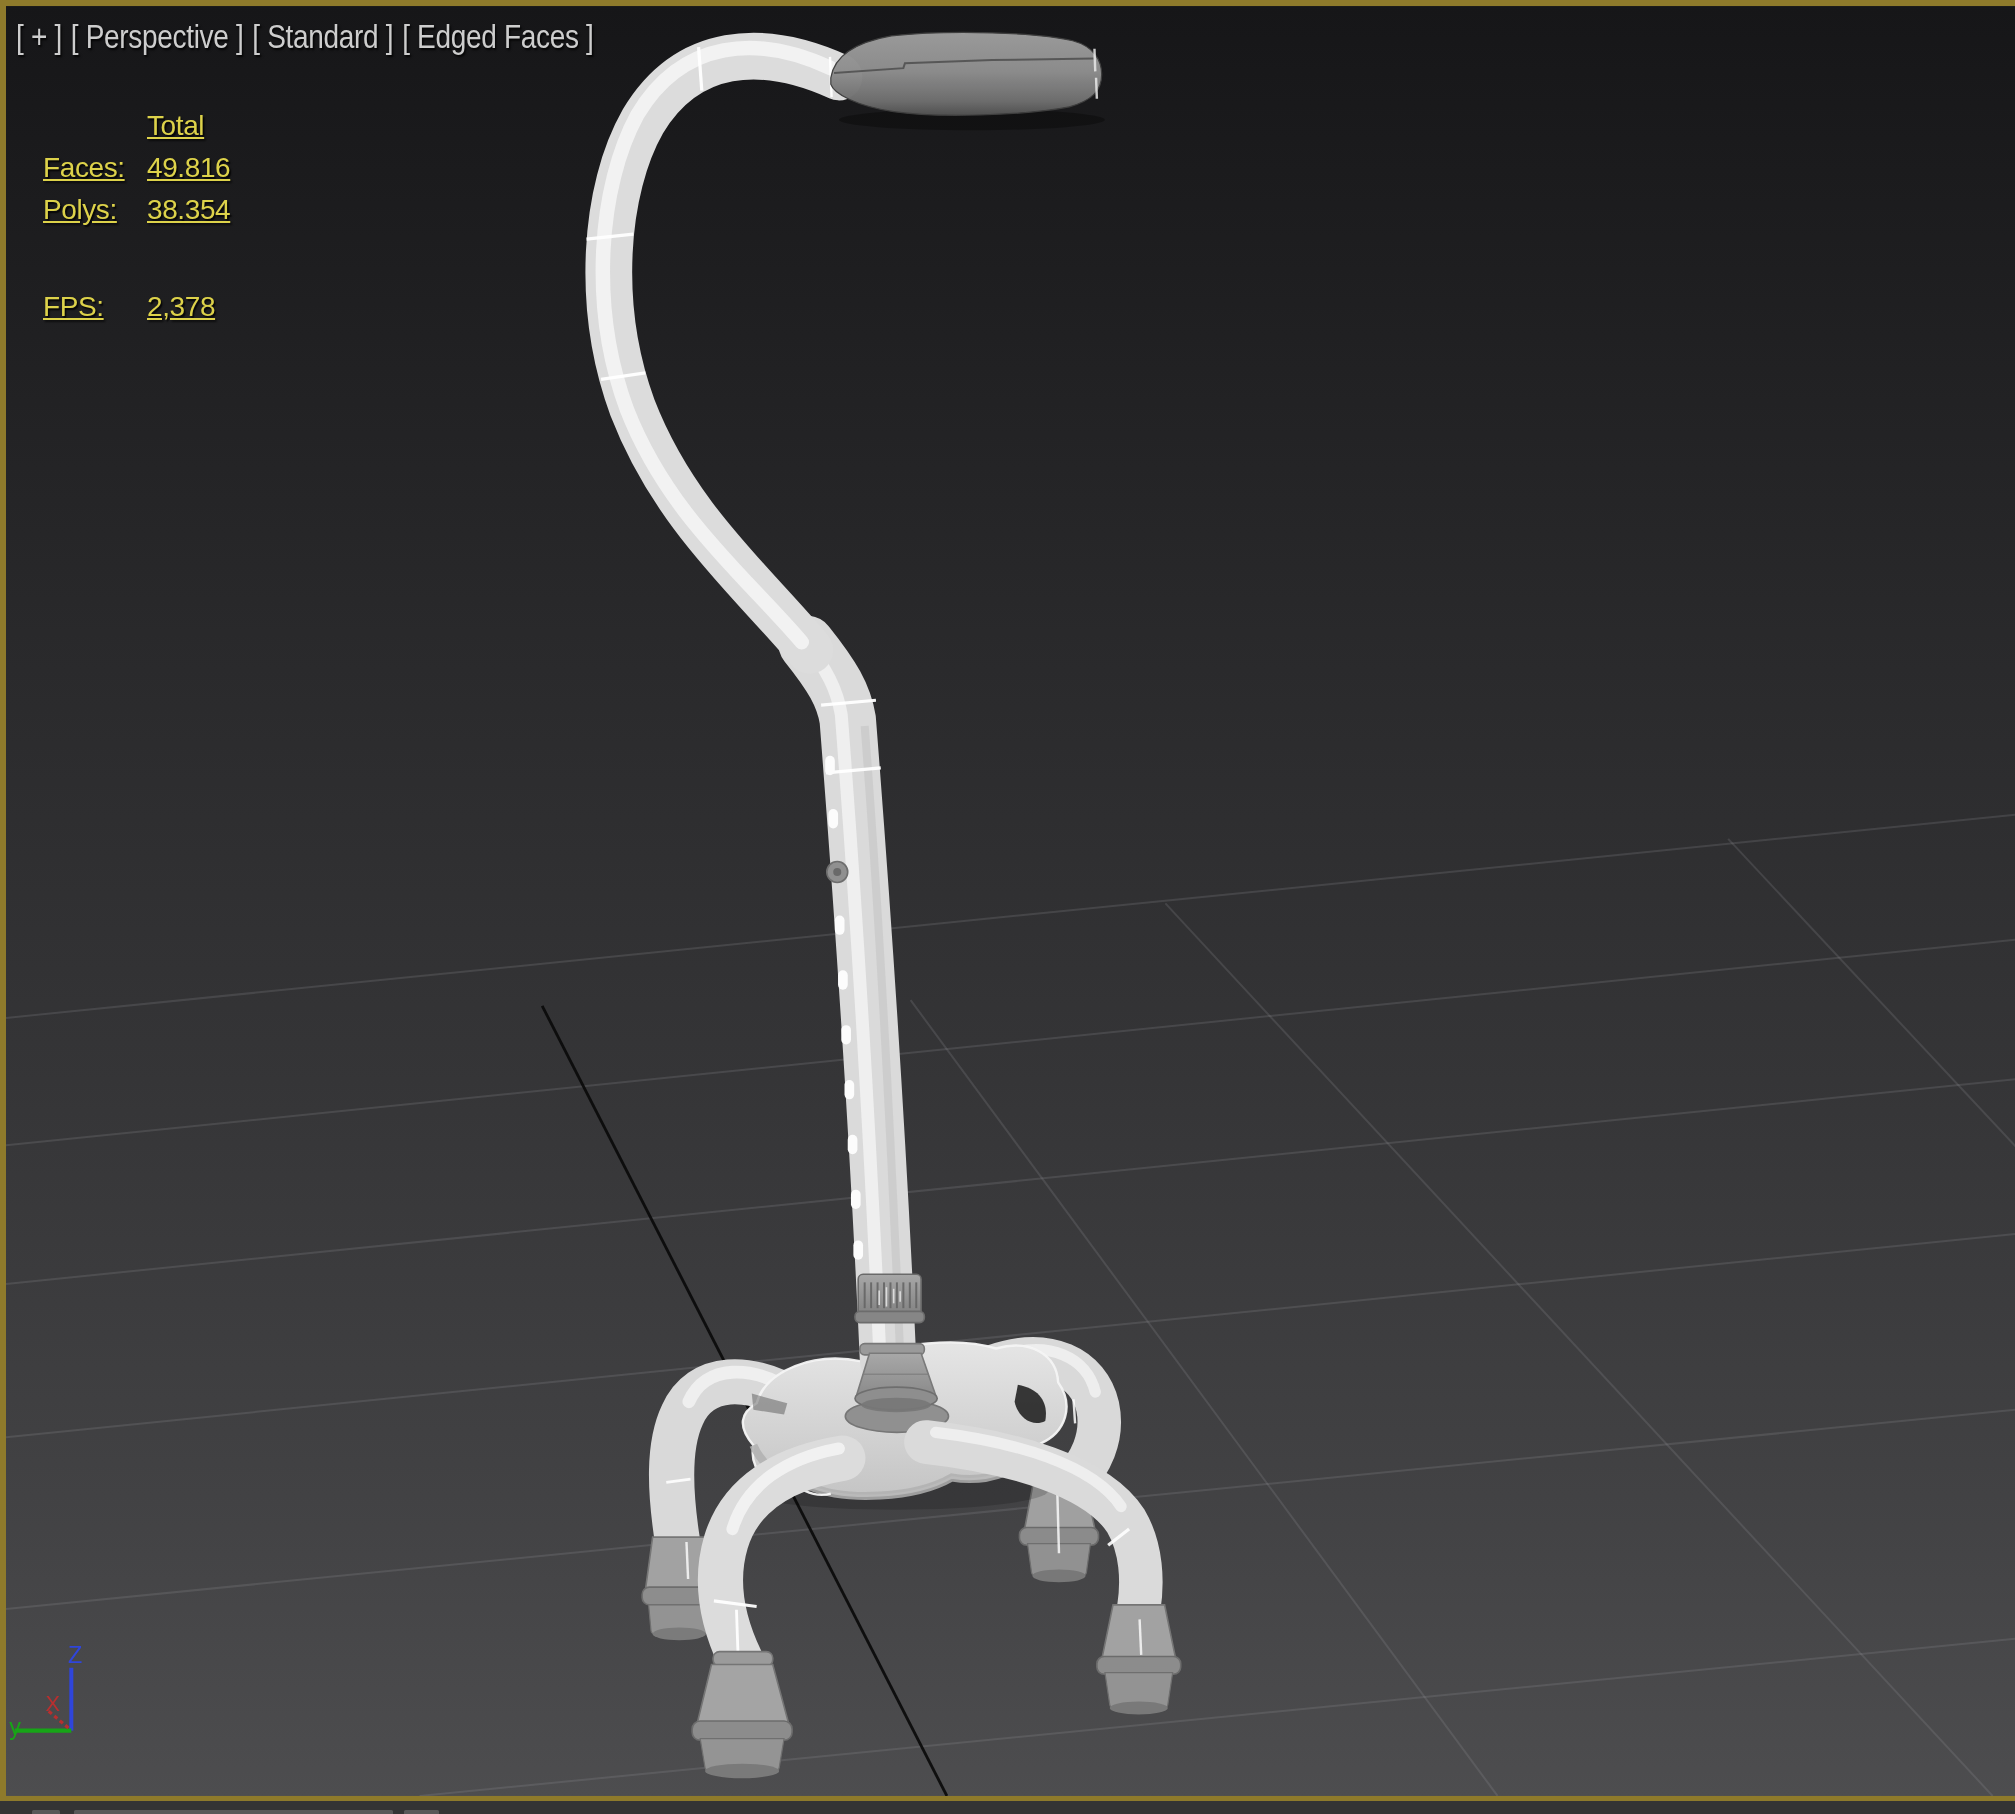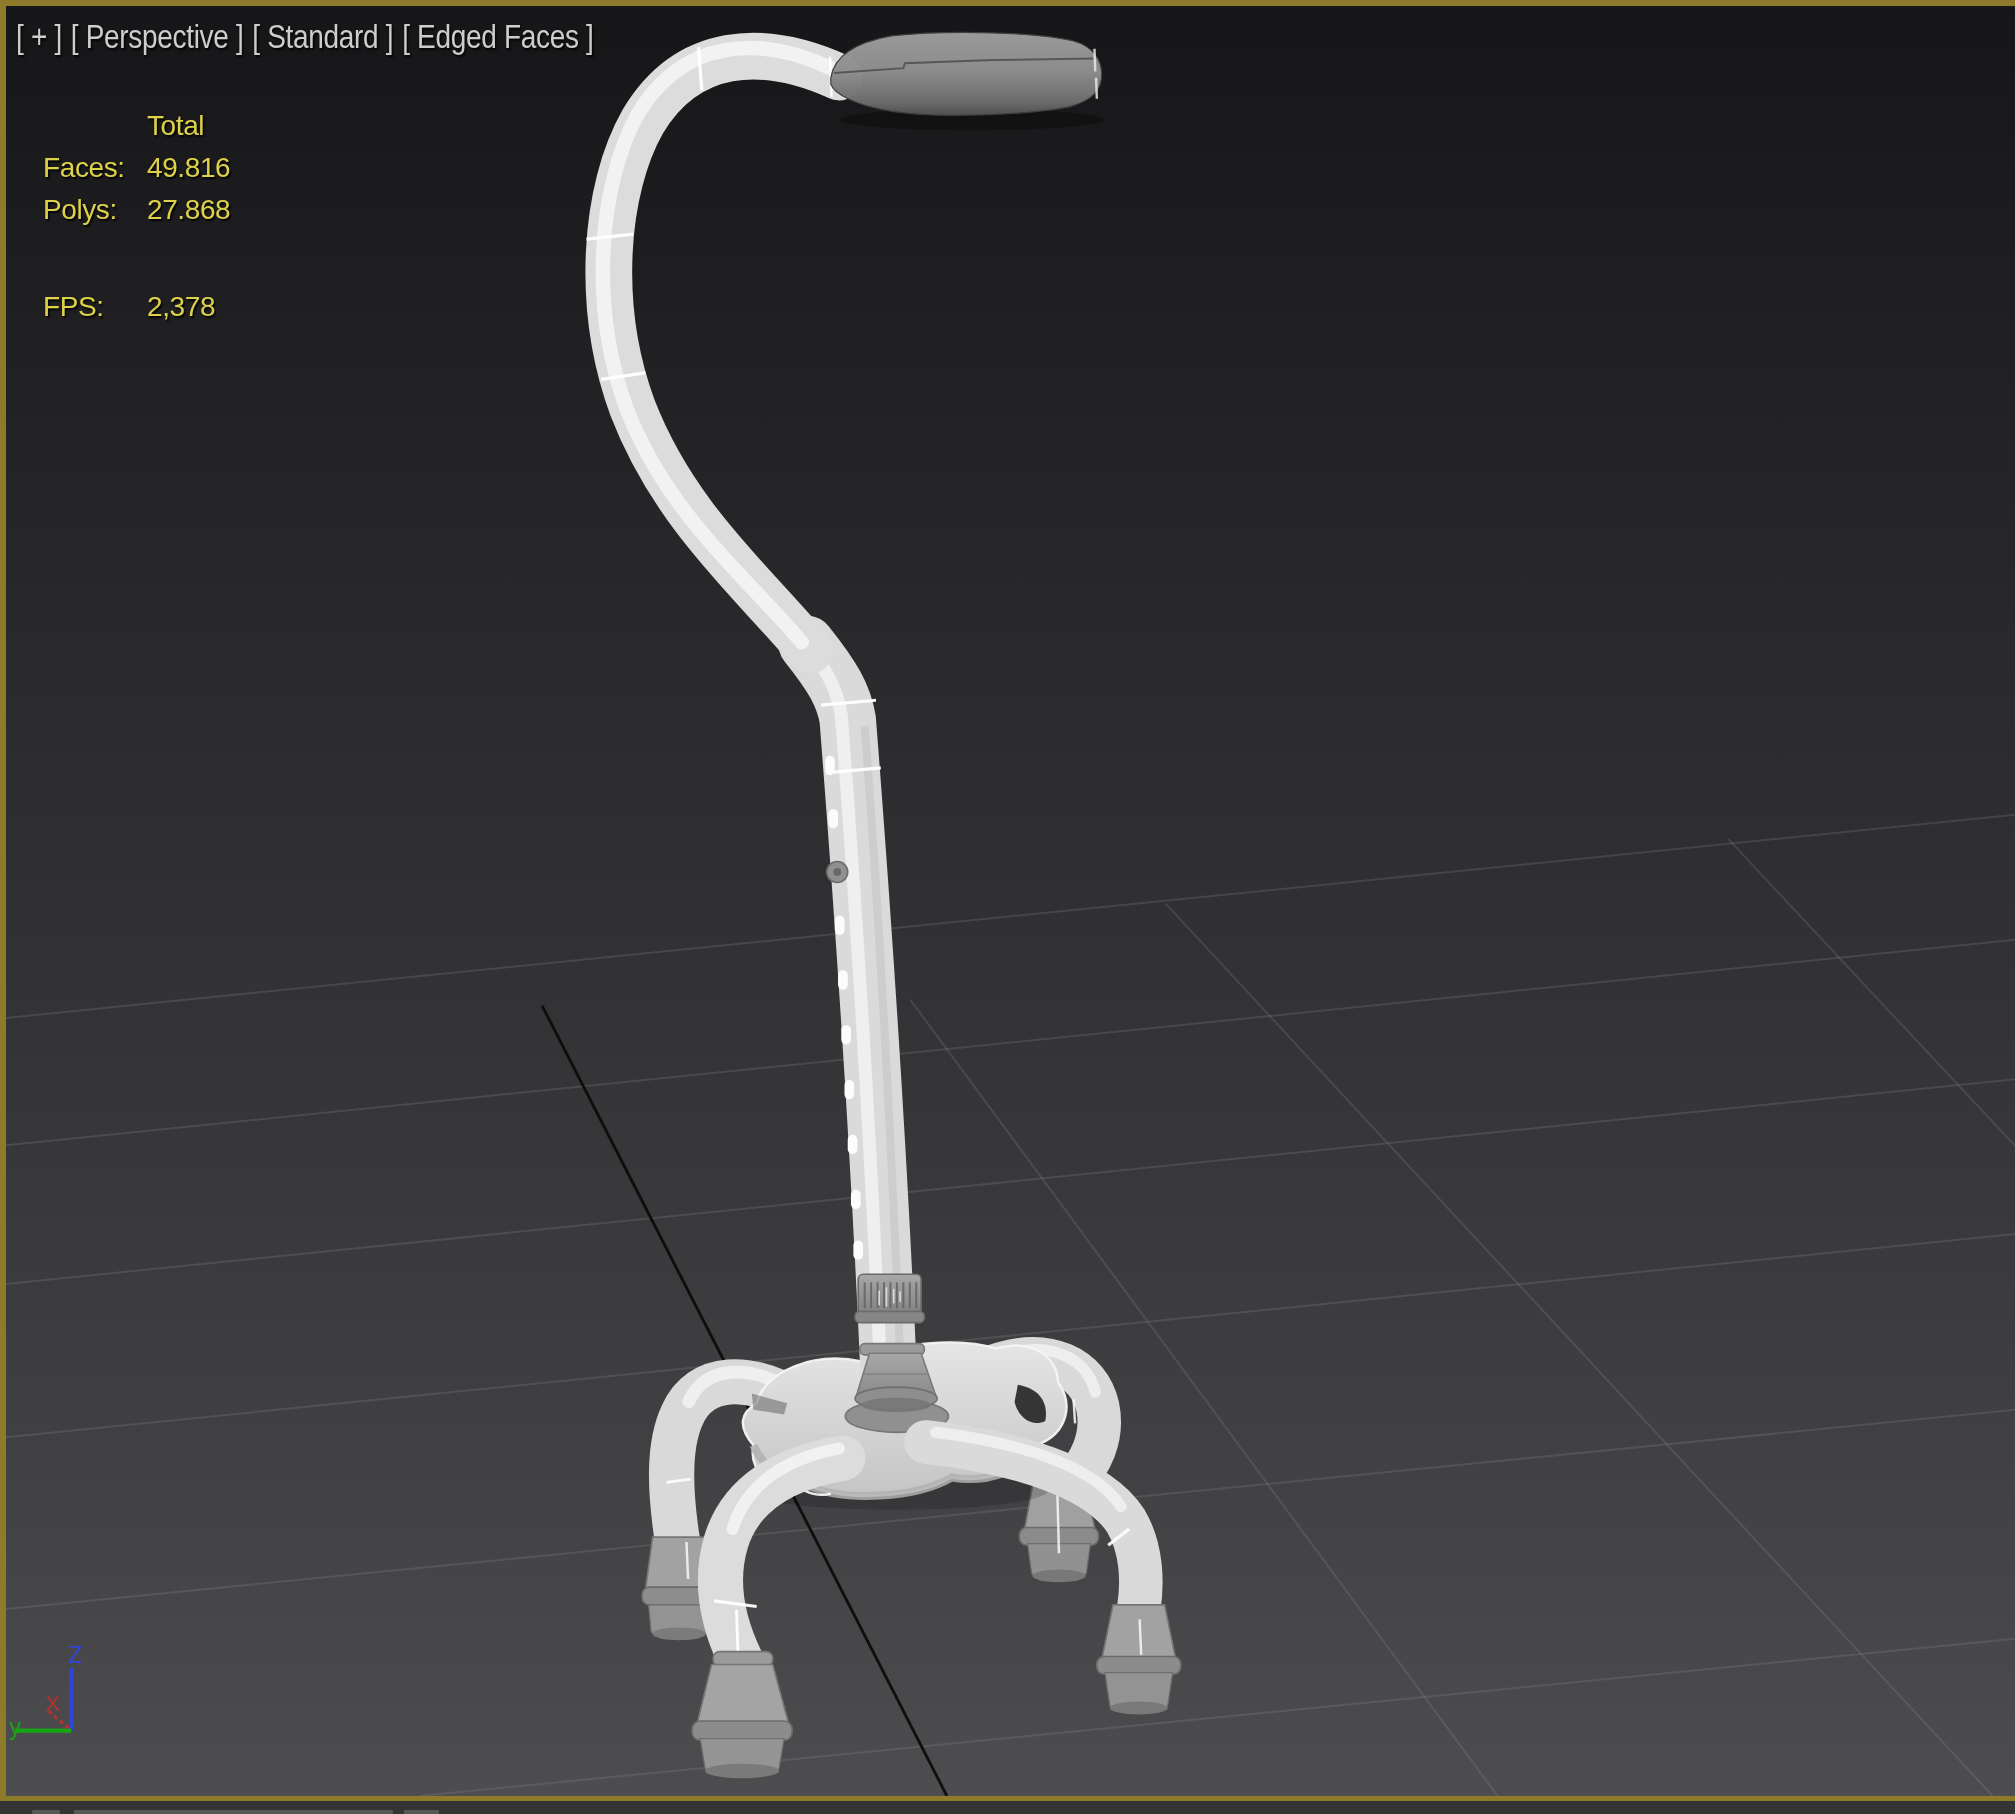--- a/index.html
+++ b/index.html
@@ -20,21 +20,21 @@
     font-size:33px; color:#cdcdcd; letter-spacing:-0.4px;
     transform:scaleX(0.85); transform-origin:0 0;
     text-shadow:1.6px 1.6px 2.4px rgba(0,0,0,0.9);
   }
   .vp-label .seg { margin-right:10.5px; cursor:pointer; }
   .stats {
     position:absolute; left:43px; top:105px;
     font-size:28px; color:#ddd24a; letter-spacing:-0.4px; line-height:42px;
     text-shadow:1.6px 1.6px 1.6px rgba(0,0,0,0.85);
   }
-  .s-row { display:grid; grid-template-columns:104px auto; }
+  .s-row { display:grid; grid-template-columns:104px auto;text-decoration:underline; }
   .s-row.fps { margin-top:55px; }
   
   .bottom-bar { position:absolute; left:0; top:1801px; width:2015px; height:13.7px; background:#343434; }
   .bottom-bar .widget { position:absolute; bottom:0; height:4.8px; background:#585858; border-radius:1.6px 1.6px 0 0; }
   .w1 { left:32px;  width:28px; }
   .w2 { left:74px;  width:319px; }
   .w3 { left:404px; width:35px; }
 </style>
 </head>
 <body>
@@ -248,21 +248,21 @@
       <div class="s-row">
         <span></span>
         <span>Total</span>
       </div>
       <div class="s-row">
         <span>Faces:</span>
         <span>49.816</span>
       </div>
       <div class="s-row">
         <span>Polys:</span>
-        <span>27.868</span>
+        <span>38.354</span>
       </div>
       <div class="s-row fps">
         <span>FPS:</span>
         <span>2,378</span>
       </div>
     </div>
   </div>
 
   <div class="bottom-bar">
     <div class="widget w1"></div>

